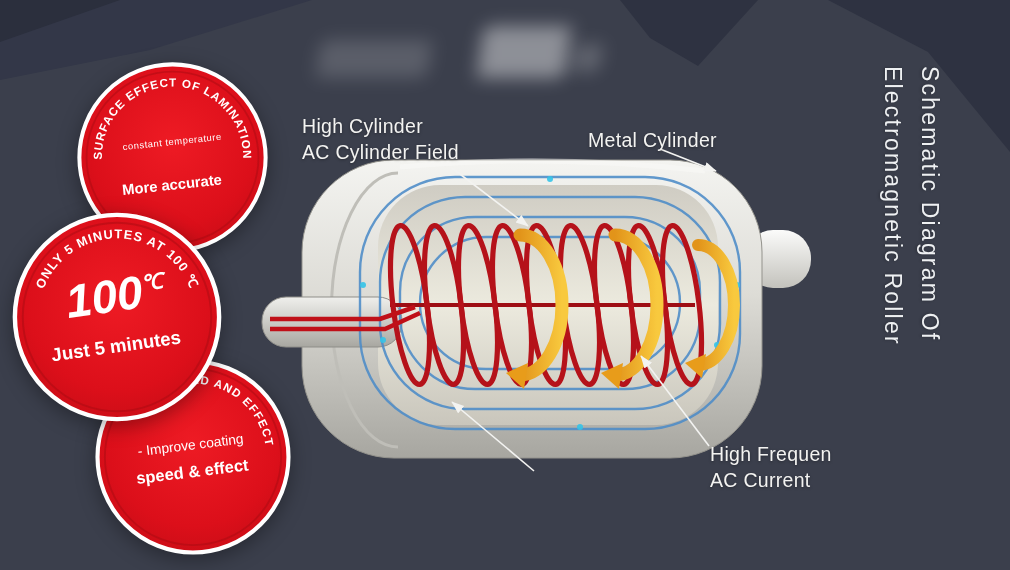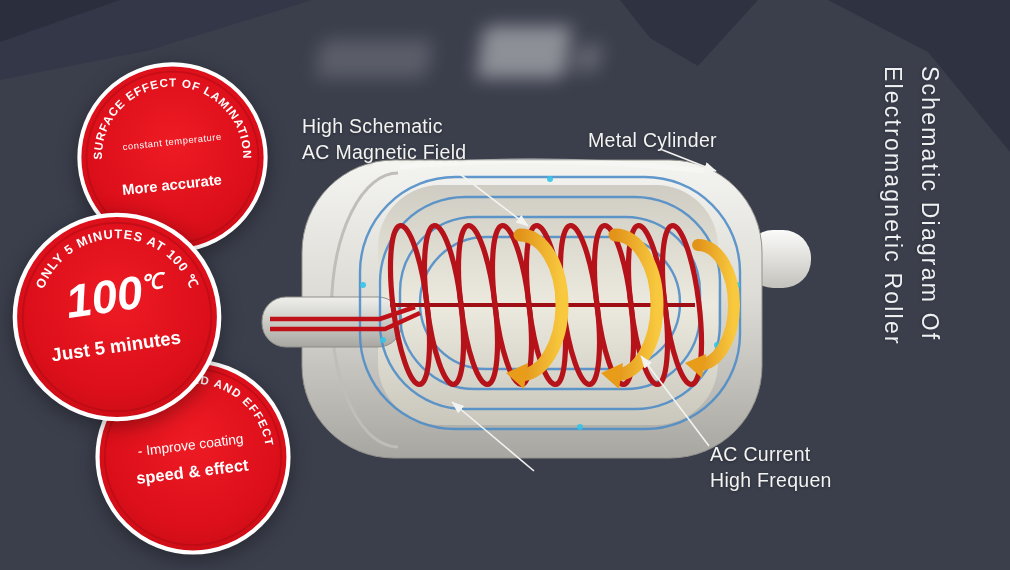--- a/index.html
+++ b/index.html
@@ -174,29 +174,29 @@
     <circle cx="110" cy="110" r="96" fill="none" stroke="#a50a12" stroke-width="2" opacity="0.45"></circle>
     <path id="arcB" d="M 37.5 143.8 A 80 80 0 1 1 182.5 143.8" fill="none"></path>
     <text class="arc-text">
       <textPath href="#arcB" startOffset="50%" text-anchor="middle">ONLY 5 MINUTES AT 100 ℃</textPath>
     </text>
     <text x="110" y="104" class="badge-big" transform="rotate(-8 110 104)"><tspan>100</tspan><tspan dy="-17" class="badge-unit">℃</tspan></text>
     <text x="110" y="146" class="badge-just" transform="rotate(-8 110 146)">Just 5 minutes</text>
   </svg>
 
   <div class="dlabel" style="left:302px;top:113px;">
-    <div>High Schematic</div>
-    <div>AC Magnetic Field</div>
+    <div>High Cylinder</div>
+    <div>AC Cylinder Field</div>
   </div>
   <div class="dlabel" style="left:552px;top:127px;margin-left:36px;">
     <div>Metal Cylinder</div>
   </div>
   <div class="dlabel" style="left:710px;top:441px;">
+    <div>High Frequen</div>
     <div>AC Current</div>
-    <div>High Frequen</div>
   </div>
 
   <svg class="overlay" width="1010" height="570">
     <defs>
       <marker id="ah" markerWidth="10" markerHeight="8" refX="7.5" refY="3" orient="auto">
         <path d="M0,0 L8,3 L0,6 Z" fill="#f3f3f1"></path>
       </marker>
     </defs>
     <line x1="452" y1="168" x2="528" y2="226" stroke="#f3f3f1" stroke-width="1.6" marker-end="url(#ah)"></line>
     <line x1="660" y1="149" x2="716" y2="171" stroke="#f3f3f1" stroke-width="1.6" marker-end="url(#ah)"></line>

